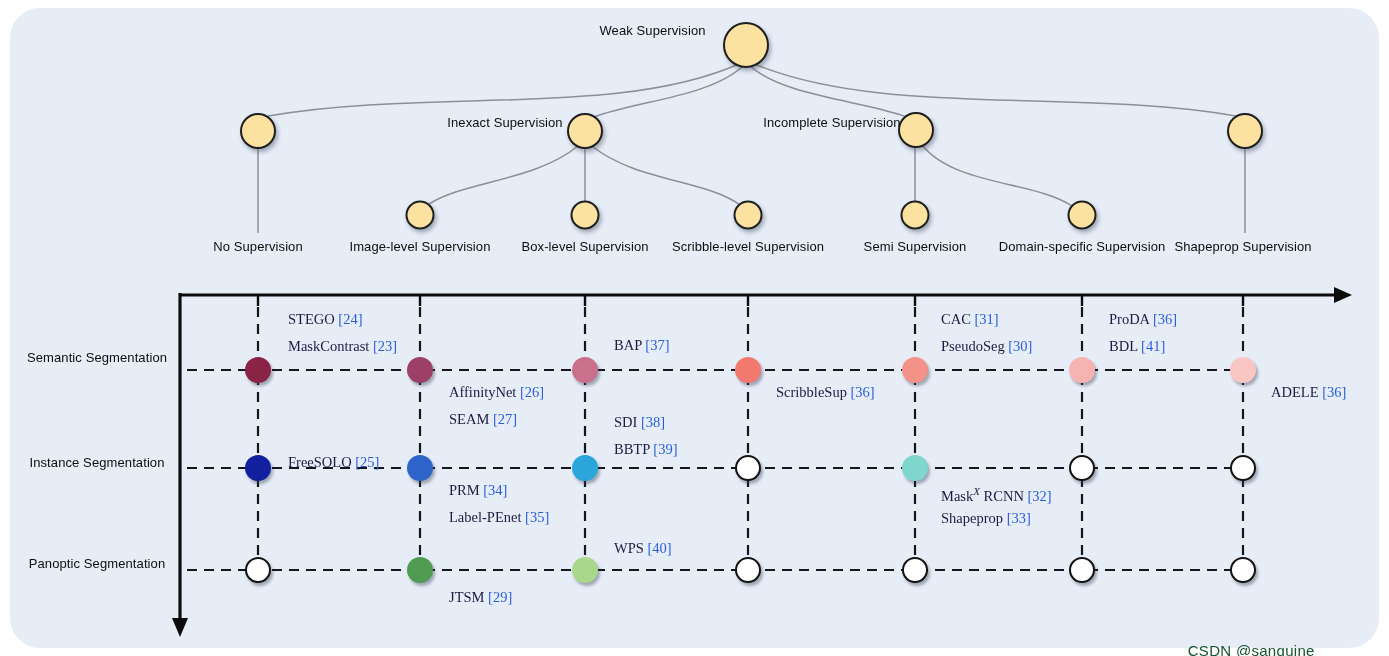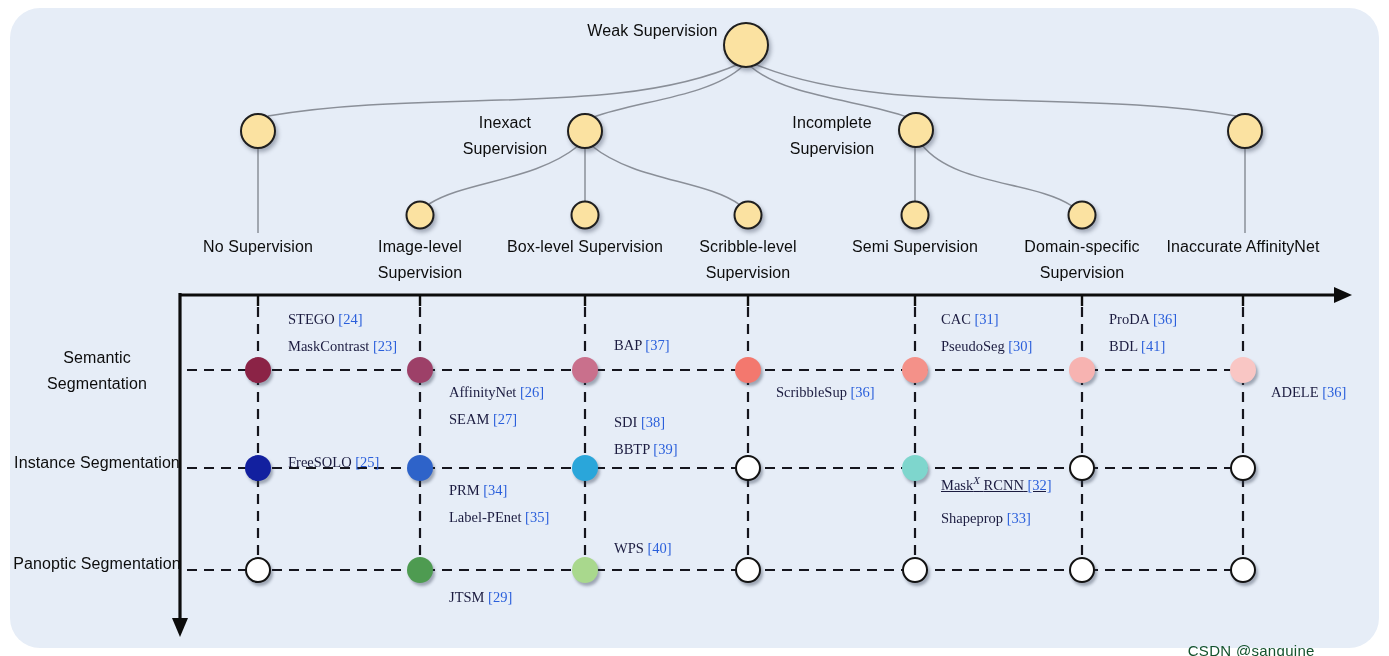--- a/index.html
+++ b/index.html
@@ -7,21 +7,21 @@
     width:1389px;height:656px;position:relative;background:#ffffff;
     font-family:"Liberation Sans",sans-serif;overflow:hidden;
   }
   .panel{
     position:absolute;left:10px;top:8px;width:1369px;height:640px;
     background:#e6edf7;border-radius:30px;
   }
   svg.diagram{position:absolute;left:0;top:0;}
   .tree-node{filter:drop-shadow(2px 3px 2px rgba(70,80,100,.45));}
   .hlabel{
-    position:absolute;text-align:center;font-size:16px;line-height:26px;
+    position:absolute;text-align:center;font-size:13px;line-height:26px;
     color:#0d0d0d;letter-spacing:.1px;
   }
   .method{
     position:absolute;font-family:"Liberation Serif","DejaVu Serif",serif;
     font-size:14.5px;line-height:20px;color:#1c1c40;white-space:nowrap;margin-left:16px;
   }
   .method .ref{color:#2a5fdb;}
   .method sup{font-style:italic;font-size:11px;}
   .dot{
     position:absolute;width:26px;height:26px;border-radius:50%;
@@ -101,21 +101,21 @@
 <div class="hlabel" style="left:585px;top:18px;width:135px;">Weak Supervision</div>
 <div class="hlabel" style="left:435px;top:110px;width:140px;">Inexact Supervision</div>
 <div class="hlabel" style="left:762px;top:110px;width:140px;">Incomplete Supervision</div>
 
 <div class="hlabel" style="left:173px;top:234px;width:170px;">No Supervision</div>
 <div class="hlabel" style="left:335px;top:234px;width:170px;">Image-level Supervision</div>
 <div class="hlabel" style="left:500px;top:234px;width:170px;">Box-level Supervision</div>
 <div class="hlabel" style="left:663px;top:234px;width:170px;">Scribble-level Supervision</div>
 <div class="hlabel" style="left:830px;top:234px;width:170px;">Semi Supervision</div>
 <div class="hlabel" style="left:997px;top:234px;width:170px;">Domain-specific Supervision</div>
-<div class="hlabel" style="left:1158px;top:234px;width:170px;">Inaccurate AffinityNet</div>
+<div class="hlabel" style="left:1158px;top:234px;width:170px;">Shapeprop Supervision</div>
 
 <div class="hlabel" style="left:12px;top:345px;width:170px;">Semantic Segmentation</div>
 <div class="hlabel" style="left:12px;top:450px;width:170px;">Instance Segmentation</div>
 <div class="hlabel" style="left:12px;top:551px;width:170px;">Panoptic Segmentation</div>
 
 <div class="dot" style="left: 245px; top: 357px; background: rgb(139, 35, 70);"></div>
 <div class="dot" style="left: 407px; top: 357px; background: rgb(157, 64, 104);"></div>
 <div class="dot" style="left: 572px; top: 357px; background: rgb(201, 112, 140);"></div>
 <div class="dot" style="left: 735px; top: 357px; background: rgb(243, 120, 110);"></div>
 <div class="dot" style="left: 902px; top: 357px; background: rgb(244, 145, 137);"></div>
@@ -146,19 +146,19 @@
 <div class="method" style="left:433px;top:480px;"><span>PRM</span> <span class="ref">[34]</span></div>
 <div class="method" style="left:433px;top:507px;"><span>Label-PEnet</span> <span class="ref">[35]</span></div>
 <div class="method" style="left:433px;top:587px;"><span>JTSM</span> <span class="ref">[29]</span></div>
 <div class="method" style="left:598px;top:335px;"><span>BAP</span> <span class="ref">[37]</span></div>
 <div class="method" style="left:598px;top:412px;"><span>SDI</span> <span class="ref">[38]</span></div>
 <div class="method" style="left:598px;top:439px;"><span>BBTP</span> <span class="ref">[39]</span></div>
 <div class="method" style="left:598px;top:538px;"><span>WPS</span> <span class="ref">[40]</span></div>
 <div class="method" style="left:760px;top:382px;"><span>ScribbleSup</span> <span class="ref">[36]</span></div>
 <div class="method" style="left:925px;top:309px;"><span>CAC</span> <span class="ref">[31]</span></div>
 <div class="method" style="left:925px;top:336px;"><span>PseudoSeg</span> <span class="ref">[30]</span></div>
-<div class="method" style="left:925px;top:470px;text-decoration:underline;"><span>Mask</span><sup>X</sup> <span>RCNN</span> <span class="ref">[32]</span></div>
+<div class="method" style="left:925px;top:481px;"><span>Mask</span><sup>X</sup> <span>RCNN</span> <span class="ref">[32]</span></div>
 <div class="method" style="left:925px;top:508px;"><span>Shapeprop</span> <span class="ref">[33]</span></div>
 <div class="method" style="left:1093px;top:309px;"><span>ProDA</span> <span class="ref">[36]</span></div>
 <div class="method" style="left:1093px;top:336px;"><span>BDL</span> <span class="ref">[41]</span></div>
 <div class="method" style="left:1255px;top:382px;"><span>ADELE</span> <span class="ref">[36]</span></div>
 
 <div class="watermark">CSDN @sanguine__</div>
 
 </body></html>

